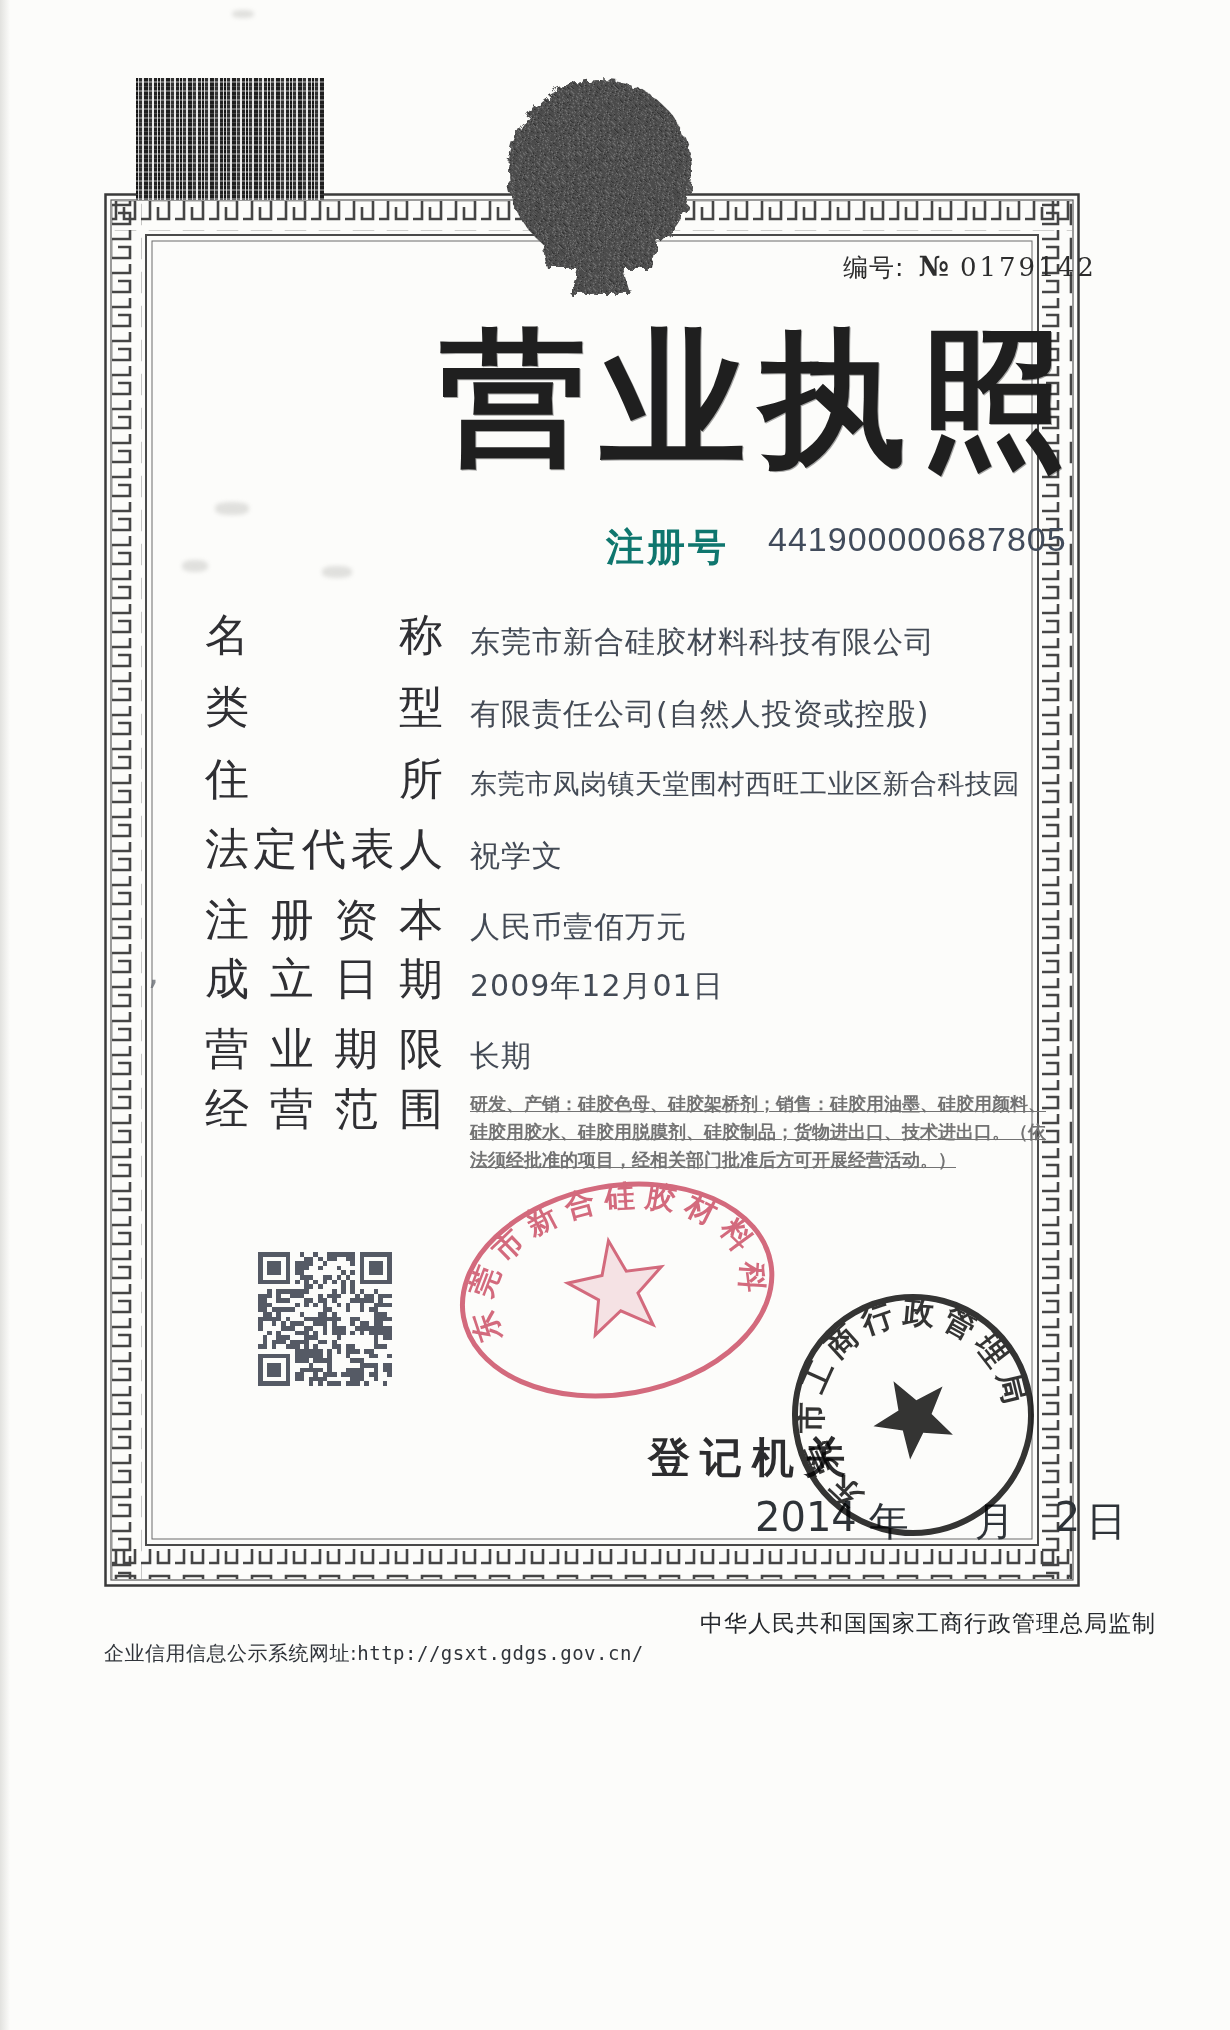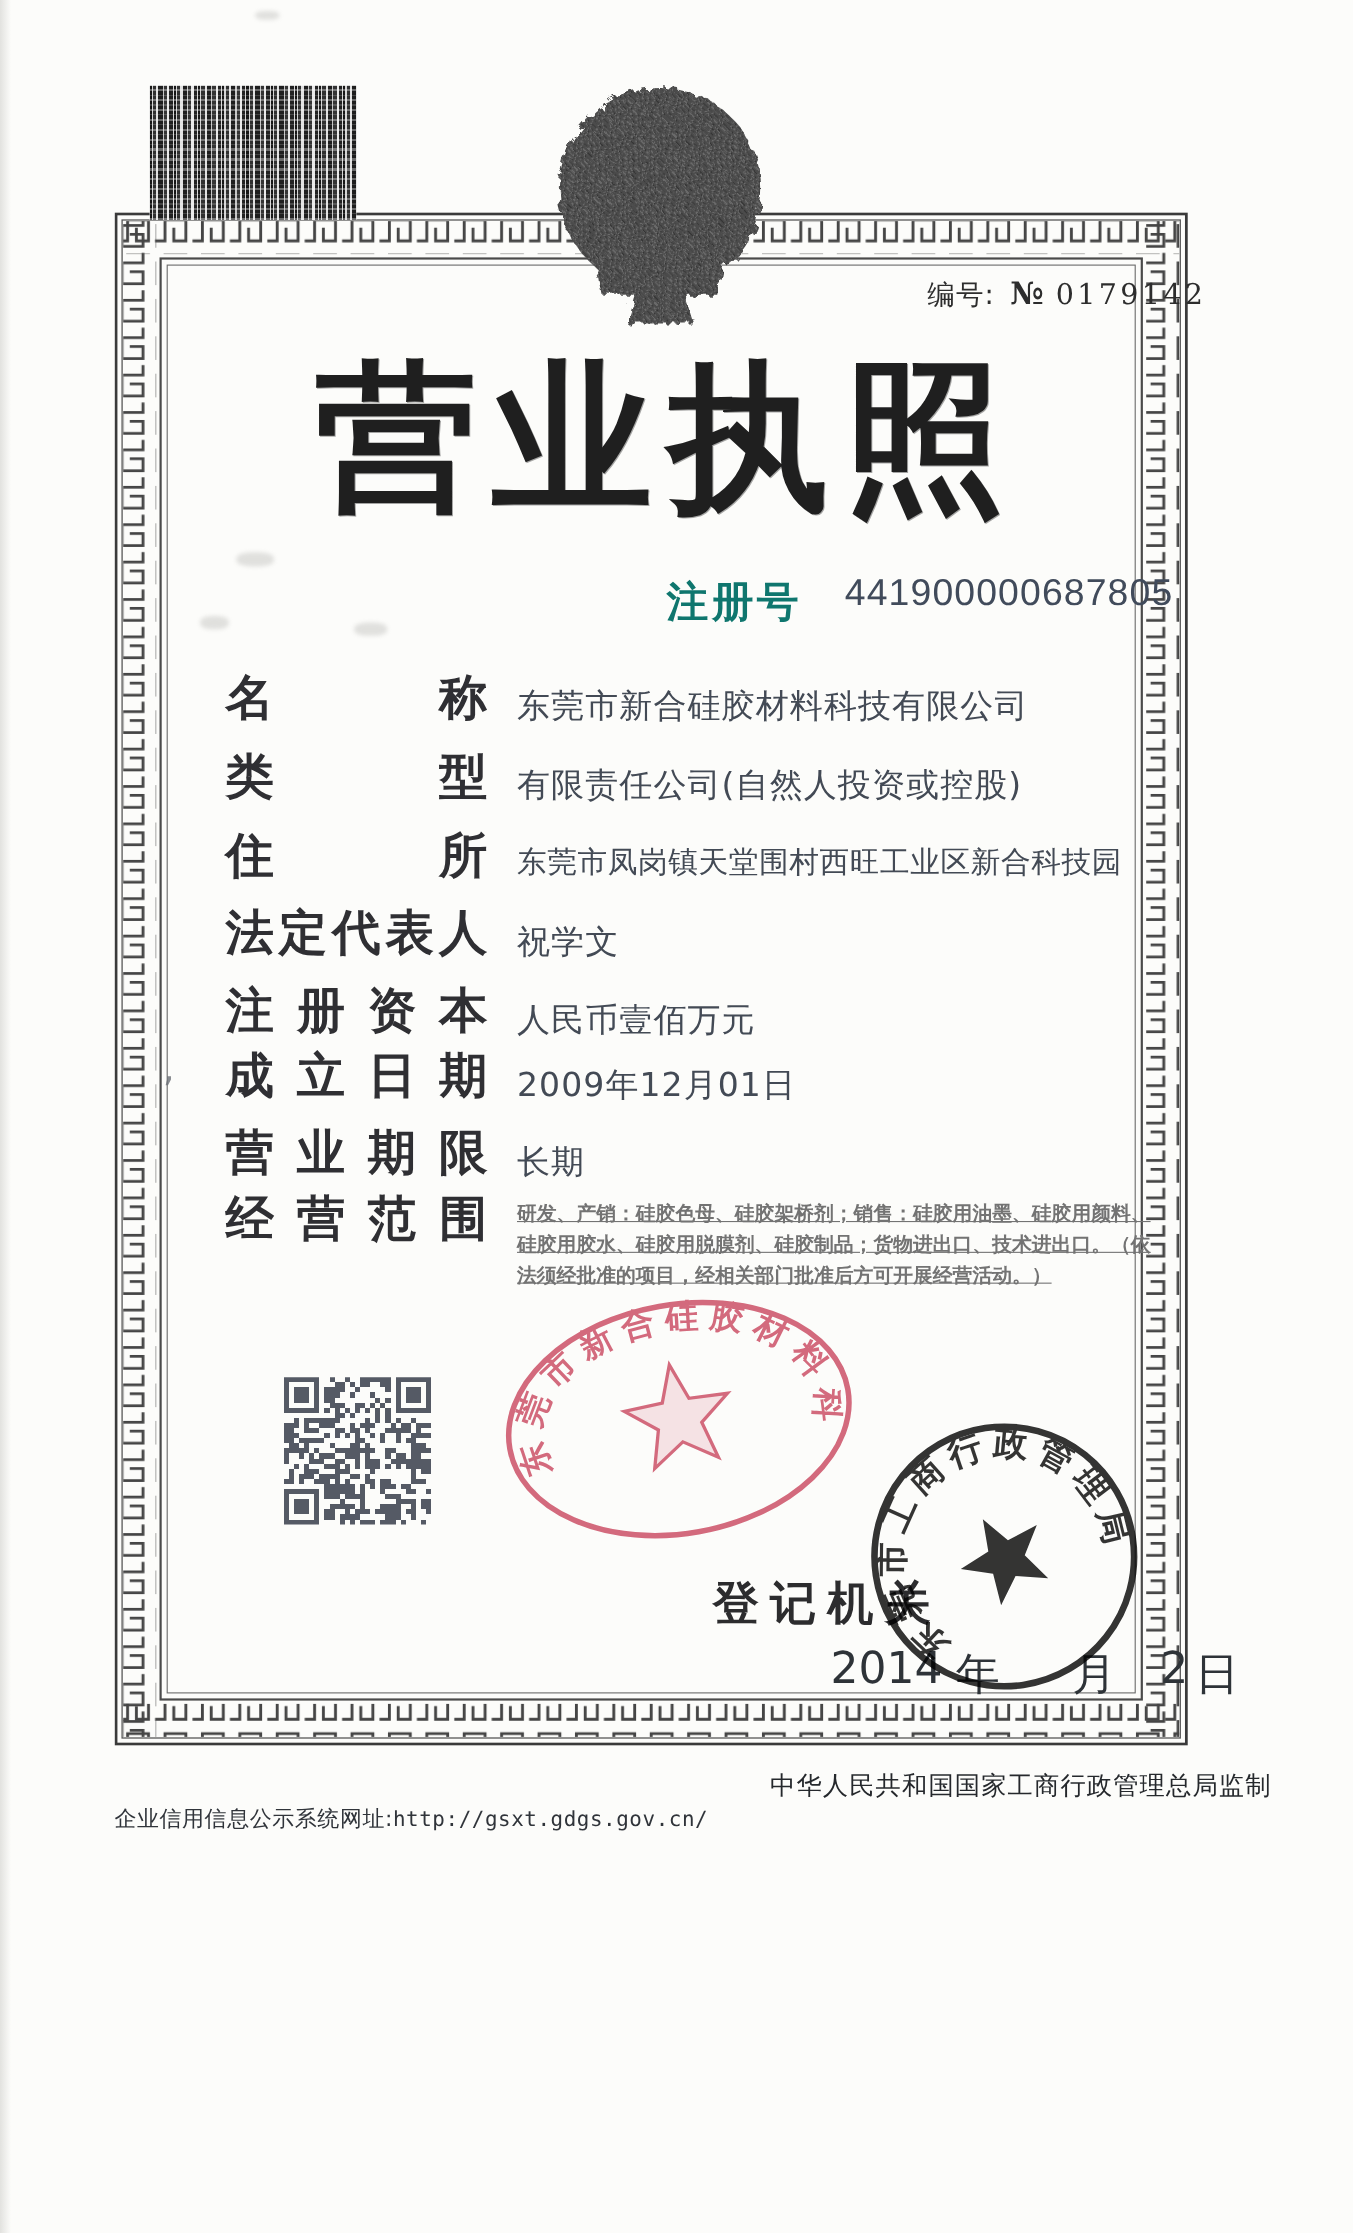--- a/index.html
+++ b/index.html
@@ -15,31 +15,31 @@
       repeating-linear-gradient(0deg, rgba(255,255,255,.35) 0 2px, rgba(255,255,255,0) 2px 5px, rgba(255,255,255,.18) 5px 6px, rgba(255,255,255,0) 6px 9px),
       repeating-linear-gradient(90deg,#101010 0 2px,#d8d8d8 2px 3px,#2c2c2c 3px 6px,#e6e6e6 6px 8px,#191919 8px 12px,#c9c9c9 12px 13px,#303030 13px 16px,#efefef 16px 18px,#1d1d1d 18px 21px,#dcdcdc 21px 22px);
     filter:contrast(.95);}
 
   .emblem{position:absolute;left:502px;top:72px;}
 
   .serial{position:absolute;left:843px;top:250px;font-size:25px;color:#2d2d2d;letter-spacing:1px;white-space:nowrap;text-align:right;}
   .serial .no-mark{font-family:"DejaVu Serif",serif;font-weight:bold;font-size:28px;margin:0 10px 0 14px;}
   .serial .num{font-family:"DejaVu Serif",serif;font-size:26px;letter-spacing:3px;}
 
-  .title{position:absolute;left:120px;top:318px;width:960px;text-align:center;
+  .title{position:absolute;left:120px;top:318px;width:960px;text-align:right;
          font-size:146px;font-weight:900;color:#1f1f1f;letter-spacing:14px;text-indent:14px;
          line-height:1.1;text-shadow:1px 1px 0 rgba(0,0,0,.35);}
 
   .regno-label{position:absolute;left:606px;top:522px;width:120px;font-size:38px;font-weight:600;
          color:#0f766e;text-align:justify;text-align-last:justify;}
   .regno-value{position:absolute;left:768px;top:520px;font-family:Liberation Sans, sans-serif;
          font-size:34px;color:#414b5b;letter-spacing:1px;}
 
   .field-row{position:absolute;left:0;width:100%;height:0;}
-  .field-label{position:absolute;left:205px;width:238px;font-size:44px;font-weight:700;color:#2f2f33;
+  .field-label{position:absolute;left:205px;width:238px;font-size:44px;font-weight:400;color:#2f2f33;
          text-align:justify;text-align-last:justify;line-height:1.05;}
   .field-value{position:absolute;left:470px;top:10px;font-size:30px;font-weight:500;color:#434a55;
          letter-spacing:1px;white-space:nowrap;}
   .row-address .field-value{font-size:27px;letter-spacing:.5px;}
   .row-scope .field-value{white-space:normal;width:580px;font-size:18px;line-height:1.55;top:4px;
          font-weight:600;color:#737373;letter-spacing:0;text-decoration:underline;}
 
   .qr{position:absolute;left:258px;top:1252px;width:134px;height:134px;fill:#474d59;opacity:.92;}
 
   .registrar-label{position:absolute;left:600px;top:1430px;font-size:42px;font-weight:600;

